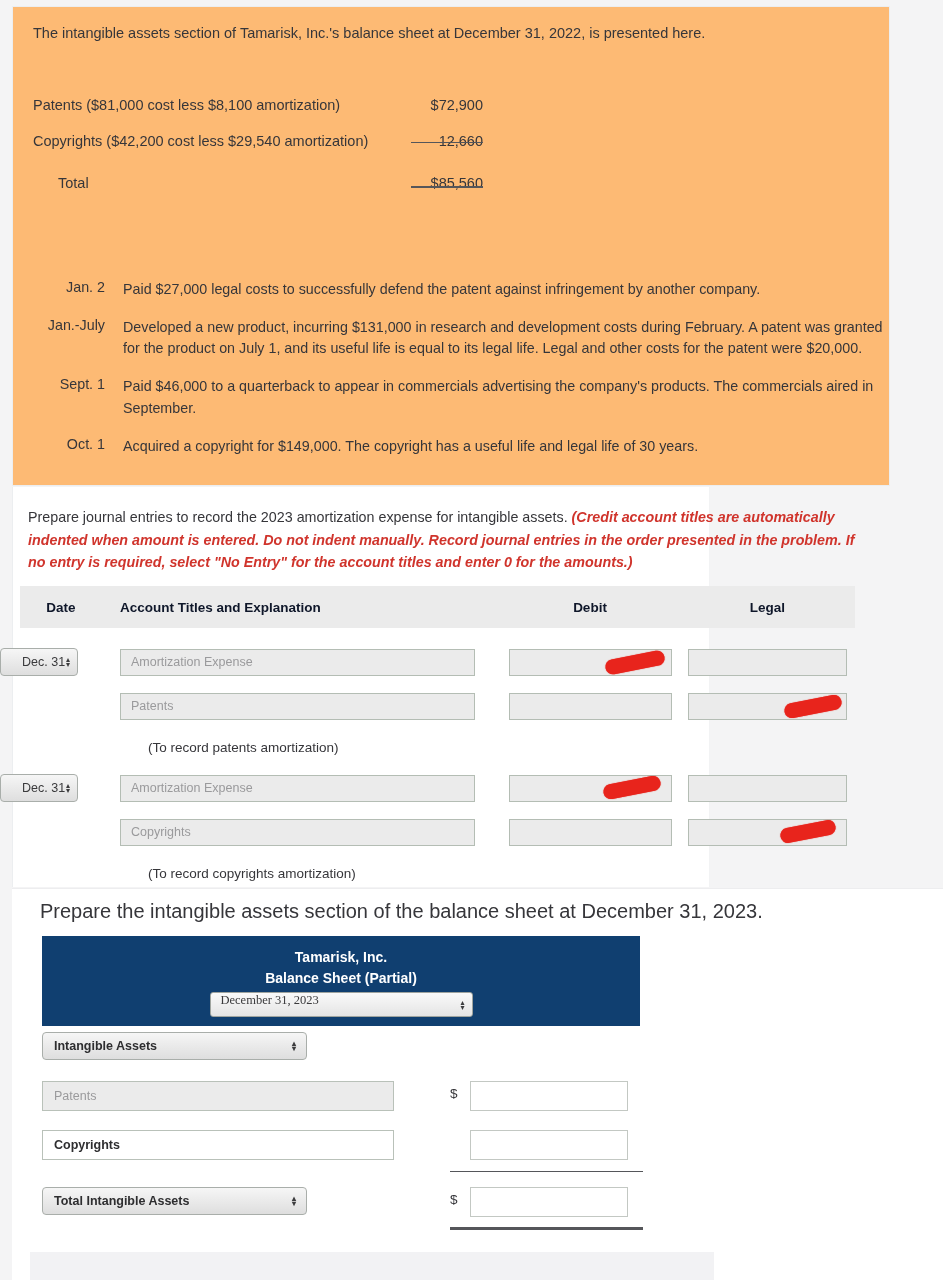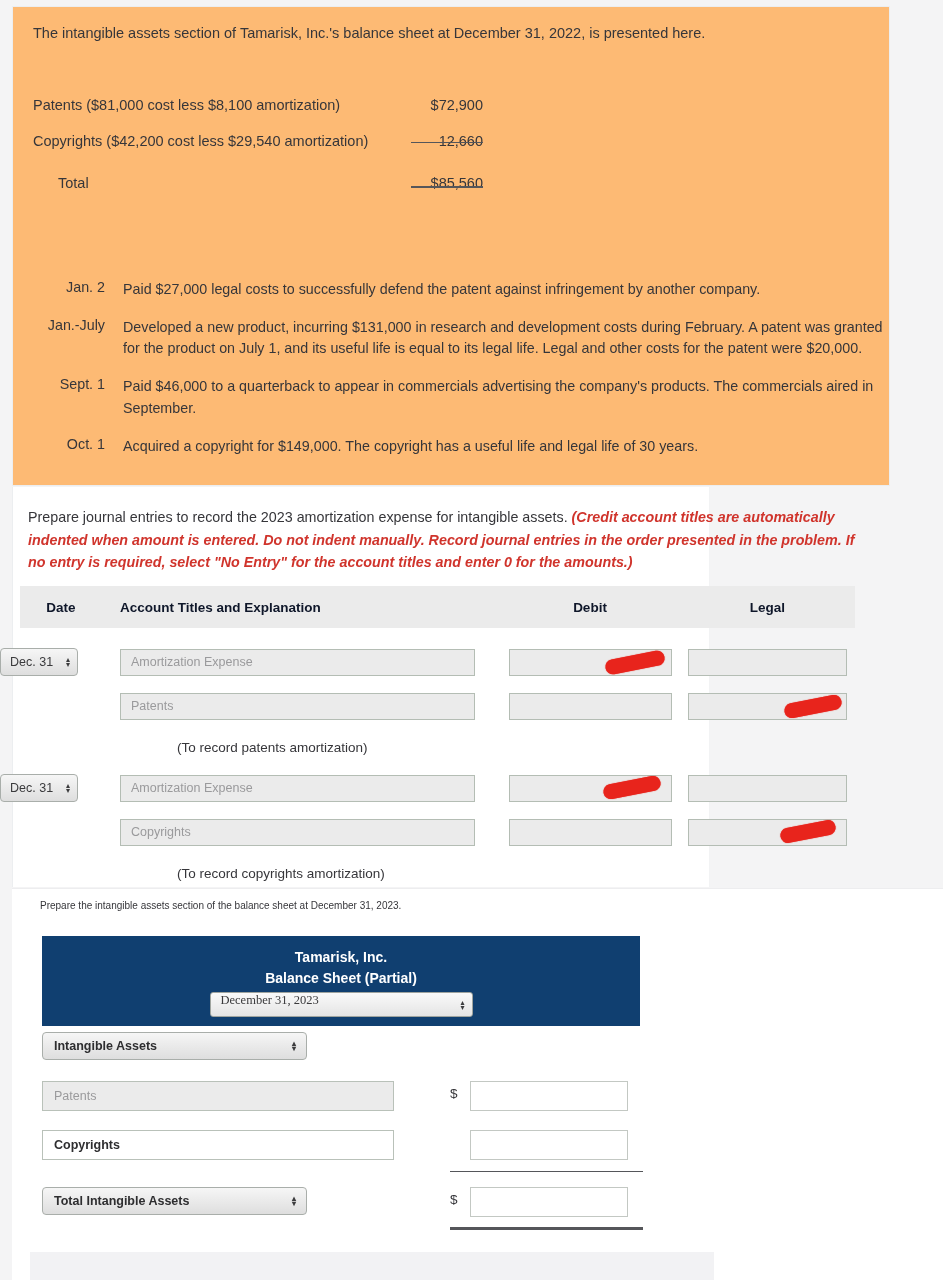--- a/index.html
+++ b/index.html
@@ -106,43 +106,43 @@
   .inp-money { width: 163px; }
   .inp-money-c { width: 159px; }
 
   
   .datesel {
     position: absolute; left: -20px; top: -14px;
     width: 78px; height: 28px;
     background: linear-gradient(#f6f6f6, #dedede);
     border: 1px solid #a9aeaa; border-radius: 4px;
     display: flex; align-items: center;
-    font-size: 12.5px; color: #3a3a3c; padding-left: 9px;
+    font-size: 12.5px; color: #3a3a3c; padding-left: 21px;
   }
   .spin {
     position: absolute; right: 7px; top: 50%; transform: translateY(-50%);
     display: flex; flex-direction: column; line-height: 5px;
     font-size: 8px; color: #3c3c3e;
   }
   .memo {
     position: absolute; left: 128px;
-    font-size: 13.5px; color: #36363a; margin-left: 29px;
+    font-size: 13.5px; color: #36363a;
   }
 
   
   .blob {
     position: absolute; background: #e8241c; border-radius: 11px;
     height: 15px; transform: rotate(-11deg);
     box-shadow: 0 0 1px #e8241c;
   }
 
   
   .bs-prompt {
     position: absolute; left: 40px; top: 900px;
-    font-size: 10px; color: #36363a;
+    font-size: 20px; color: #36363a;
   }
   .bs-head {
     position: absolute; left: 42px; top: 936px;
     width: 598px; height: 90px; background: #103f70;
     color: #ffffff; text-align: center; padding-top: 11px;
   }
   .bs-title { font-size: 14px; font-weight: bold; line-height: 1.48; }
   .bs-datesel {
     margin: 4px auto 0; width: 263px; height: 25px;
     background: linear-gradient(#fafafa, #e4e4e4);

